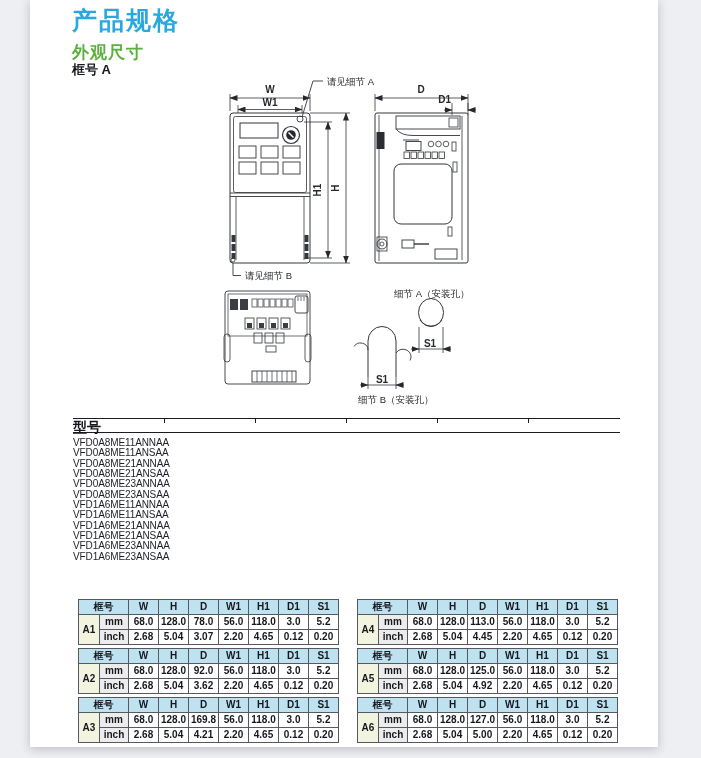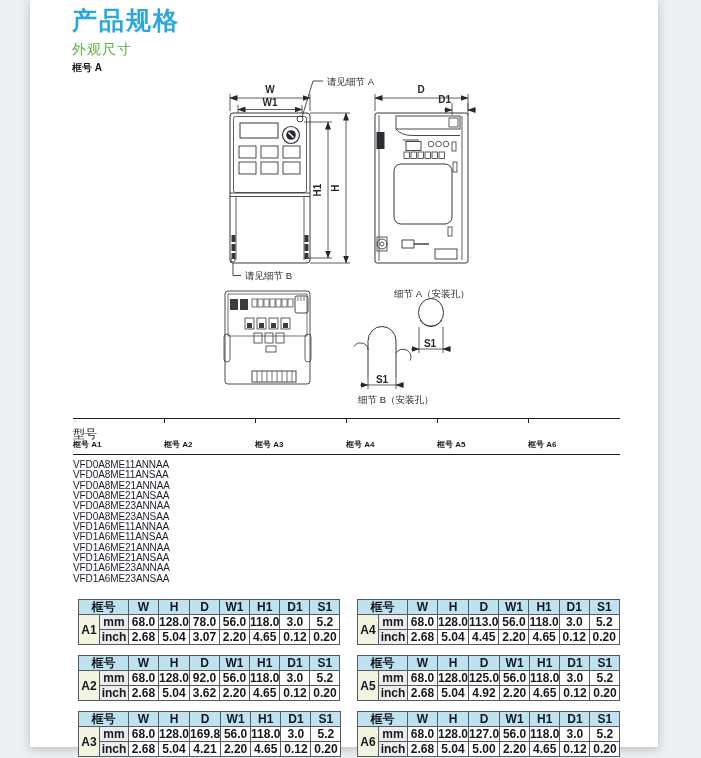--- a/index.html
+++ b/index.html
@@ -1,41 +1,41 @@
 <!DOCTYPE html>
 <html><head>
 <meta charset="utf-8">
 <style>
   *{margin:0;padding:0;box-sizing:border-box}
   html,body{width:701px;height:758px;overflow:hidden}
   body{position:relative;background:#edeff2;font-family:"Liberation Sans","DejaVu Sans",sans-serif;color:#15171c}
   .sheet{position:absolute;left:30px;top:0;width:628px;height:747px;background:#fff;
          box-shadow:0 2px 9px rgba(55,60,68,.28)}
   .title{position:absolute;left:42px;top:4px;font-size:25px;font-weight:bold;color:#29a8df;letter-spacing:2px}
-  .subtitle{position:absolute;left:42px;top:41px;font-size:14px;font-weight:normal;color:#5bb03c;letter-spacing:1px}
-  .framelabel{position:absolute;left:42px;top:61px;font-size:10px;font-weight:bold;color:#15171c}
+  .subtitle{position:absolute;left:42px;top:41px;font-size:17px;font-weight:bold;color:#5bb03c;letter-spacing:1px}
+  .framelabel{position:absolute;left:42px;top:61px;font-size:13px;font-weight:bold;color:#15171c}
   .diagram{position:absolute;left:170px;top:72px;width:360px;height:340px}
   .diagram text{font-family:"Liberation Sans","DejaVu Sans",sans-serif;fill:#26282d}
   .dimtxt{font-size:10px;font-weight:bold}
   .cntxt{font-size:9.5px;font-weight:500}
   
   .models{position:absolute;left:43px;top:418px;width:547px}
   .rule{position:relative;height:0;border-top:1.5px solid #1a1c20}
   .rule .tick{position:absolute;top:0;width:1px;height:4px;background:#1a1c20}
-  .mtitle{font-size:12px;font-weight:normal;margin-top:11px;line-height:9px}
+  .mtitle{font-size:14px;font-weight:bold;margin-top:4px;line-height:9px}
   .mrow{display:flex}
   .mcol{width:91px;flex:0 0 91px}
   .mhead{font-size:8px;font-weight:bold;padding:1px 0 5px;line-height:9px}
   .rulemid{height:0;border-top:1.2px solid #1a1c20;margin-bottom:5px}
   .mline{font-size:10px;line-height:10.35px;letter-spacing:-.1px;white-space:nowrap;color:#1c1f27}
   
   .dims{position:absolute;top:599px}
   #dims-left{left:48px}
   #dims-right{left:327px}
-  table.dim{border-collapse:collapse;margin-bottom:10px;font-size:12px;font-weight:bold;color:#15171c;table-layout:fixed}
+  table.dim{border-collapse:collapse;margin-bottom:3px;font-size:10px;font-weight:bold;color:#15171c;table-layout:fixed}
   table.dim th,table.dim td{border:1px solid #565a60;text-align:center;height:14px;padding:0;line-height:14px}
   table.dim .hblue{background:#bfe2f1}
   table.dim .hk{width:50px}
   table.dim .hv{width:30px}
   table.dim .fcell{background:#f2f4e0;width:21px}
   table.dim .ucell{background:#ececec;width:29px}
   table.dim .val{background:#fff;width:30px}
 </style>
 </head>
 <body>
@@ -238,28 +238,20 @@
 
   <div class="models">
     <div class="rule">
       <i class="tick" style="left:91px"></i>
         <i class="tick" style="left:182px"></i>
         <i class="tick" style="left:273px"></i>
       <i class="tick" style="left:364px"></i>
         <i class="tick" style="left:455px"></i>
     </div>
     <div class="mtitle">型号</div>
-    <div class="mrow" id="model-heads">
-        <div class="mcol mhead">框号 A1</div>
-        <div class="mcol mhead">框号 A2</div>
-        <div class="mcol mhead">框号 A3</div>
-        <div class="mcol mhead">框号 A4</div>
-        <div class="mcol mhead">框号 A5</div>
-        <div class="mcol mhead">框号 A6</div>
-      </div>
     <div class="rulemid"></div>
     <div class="mrow" id="model-cols">
         <div class="mcol">
           <div class="mline">VFD0A8ME11ANNAA</div>
           <div class="mline">VFD0A8ME11ANSAA</div>
           <div class="mline">VFD0A8ME21ANNAA</div>
           <div class="mline">VFD0A8ME21ANSAA</div>
           <div class="mline">VFD0A8ME23ANNAA</div>
           <div class="mline">VFD0A8ME23ANSAA</div>
           <div class="mline">VFD1A6ME11ANNAA</div>

